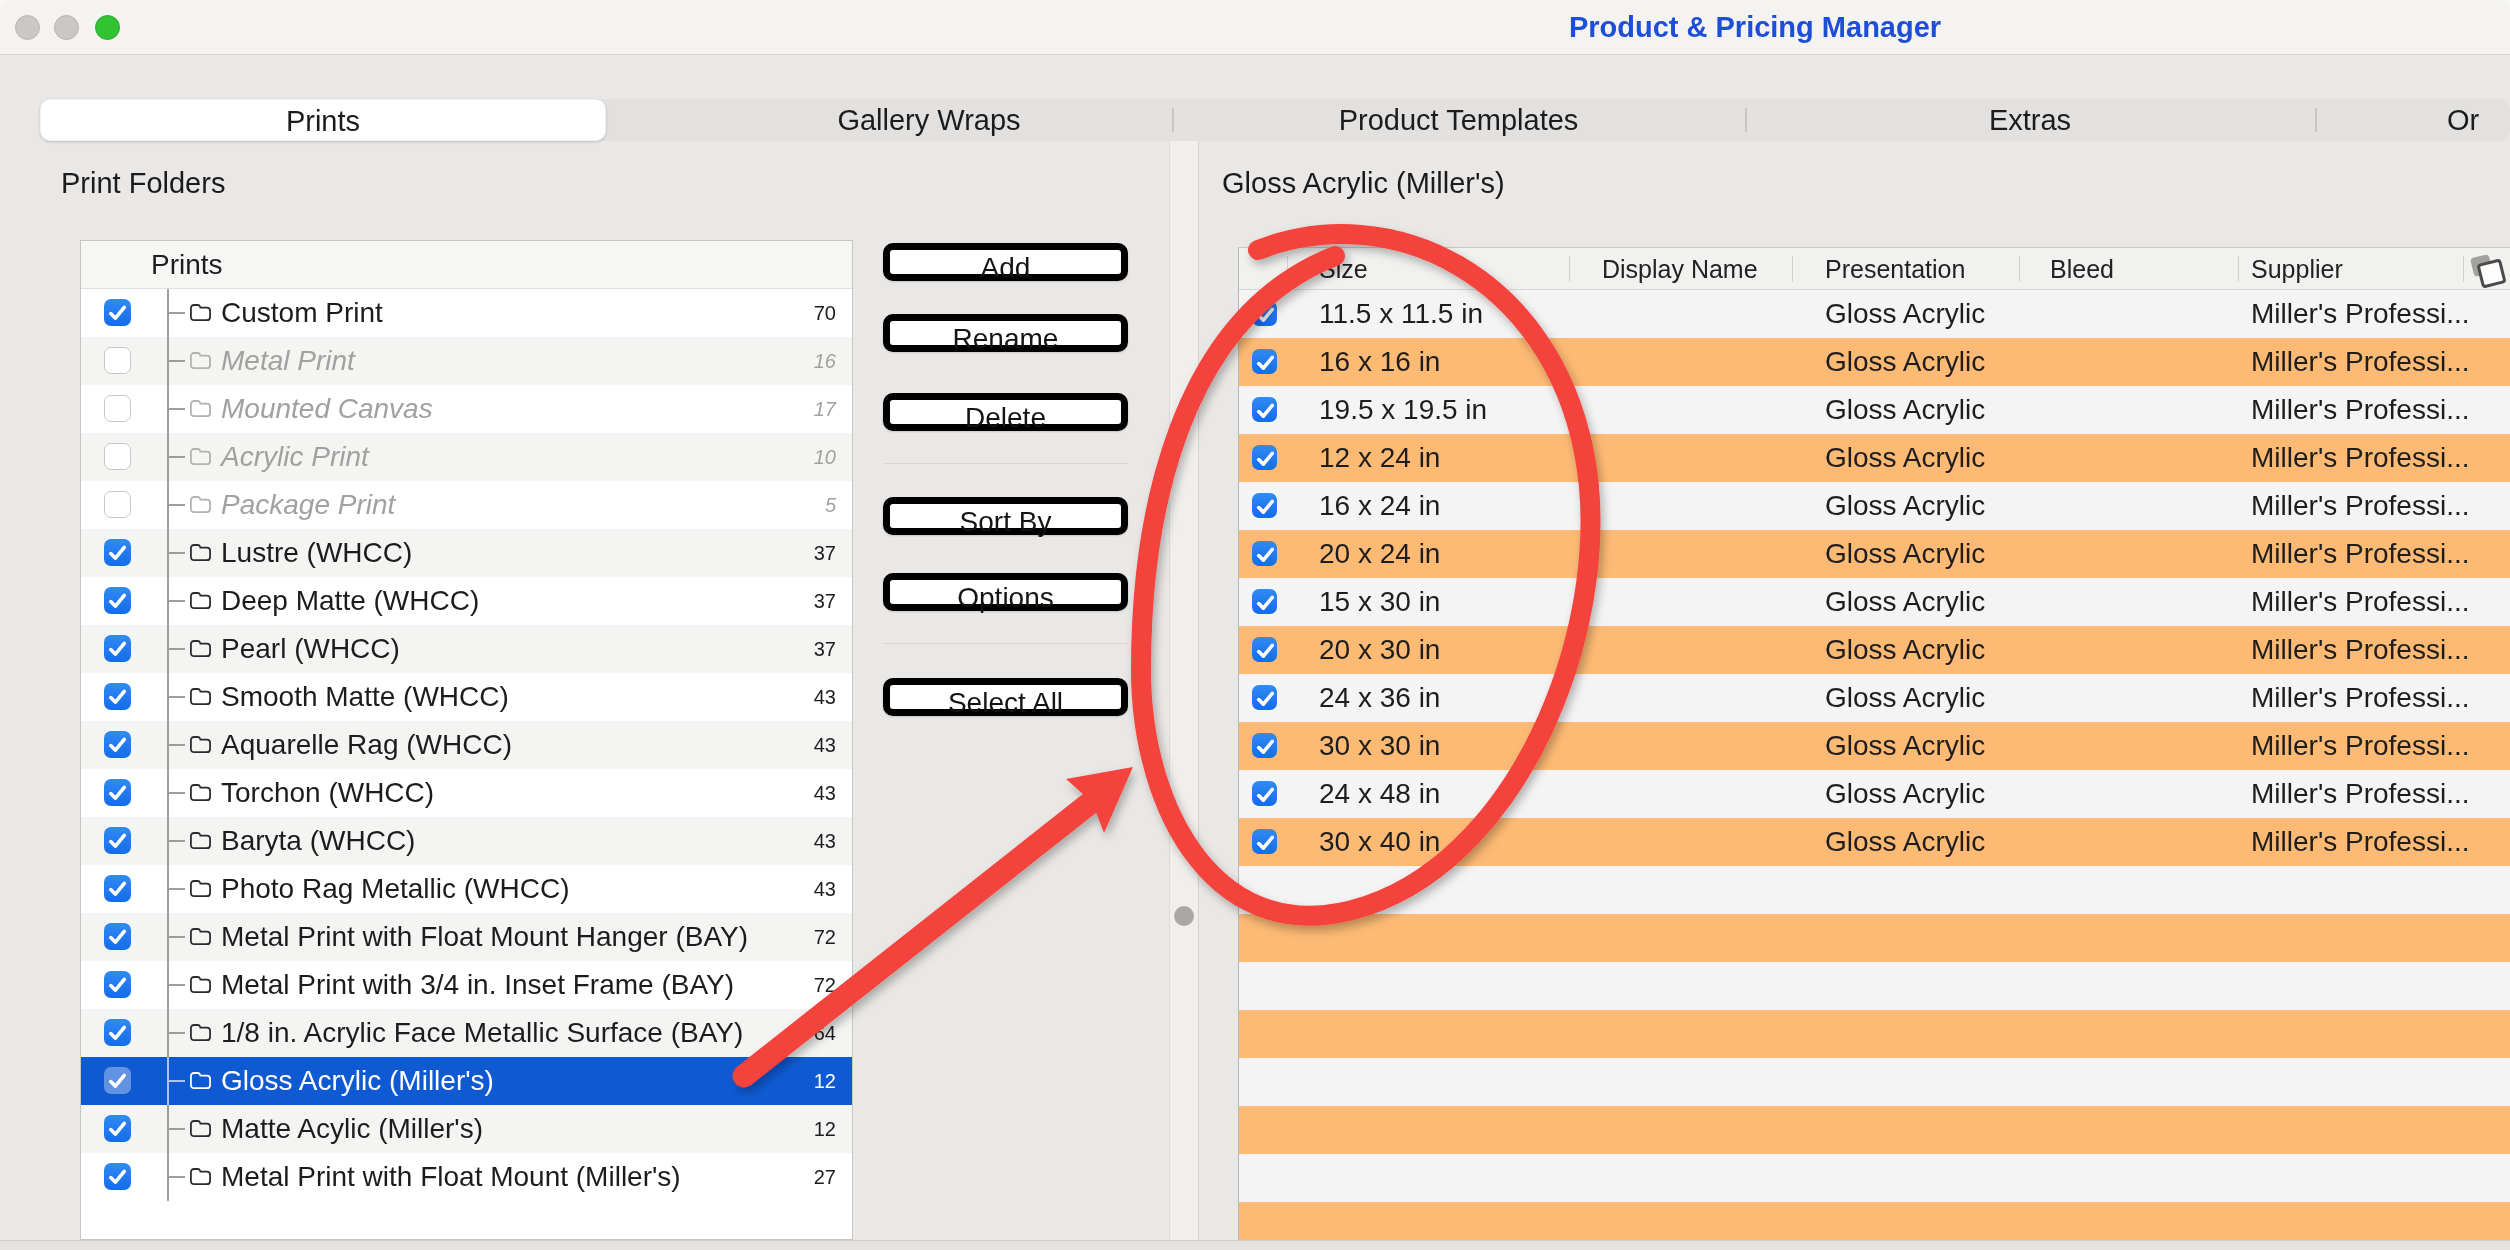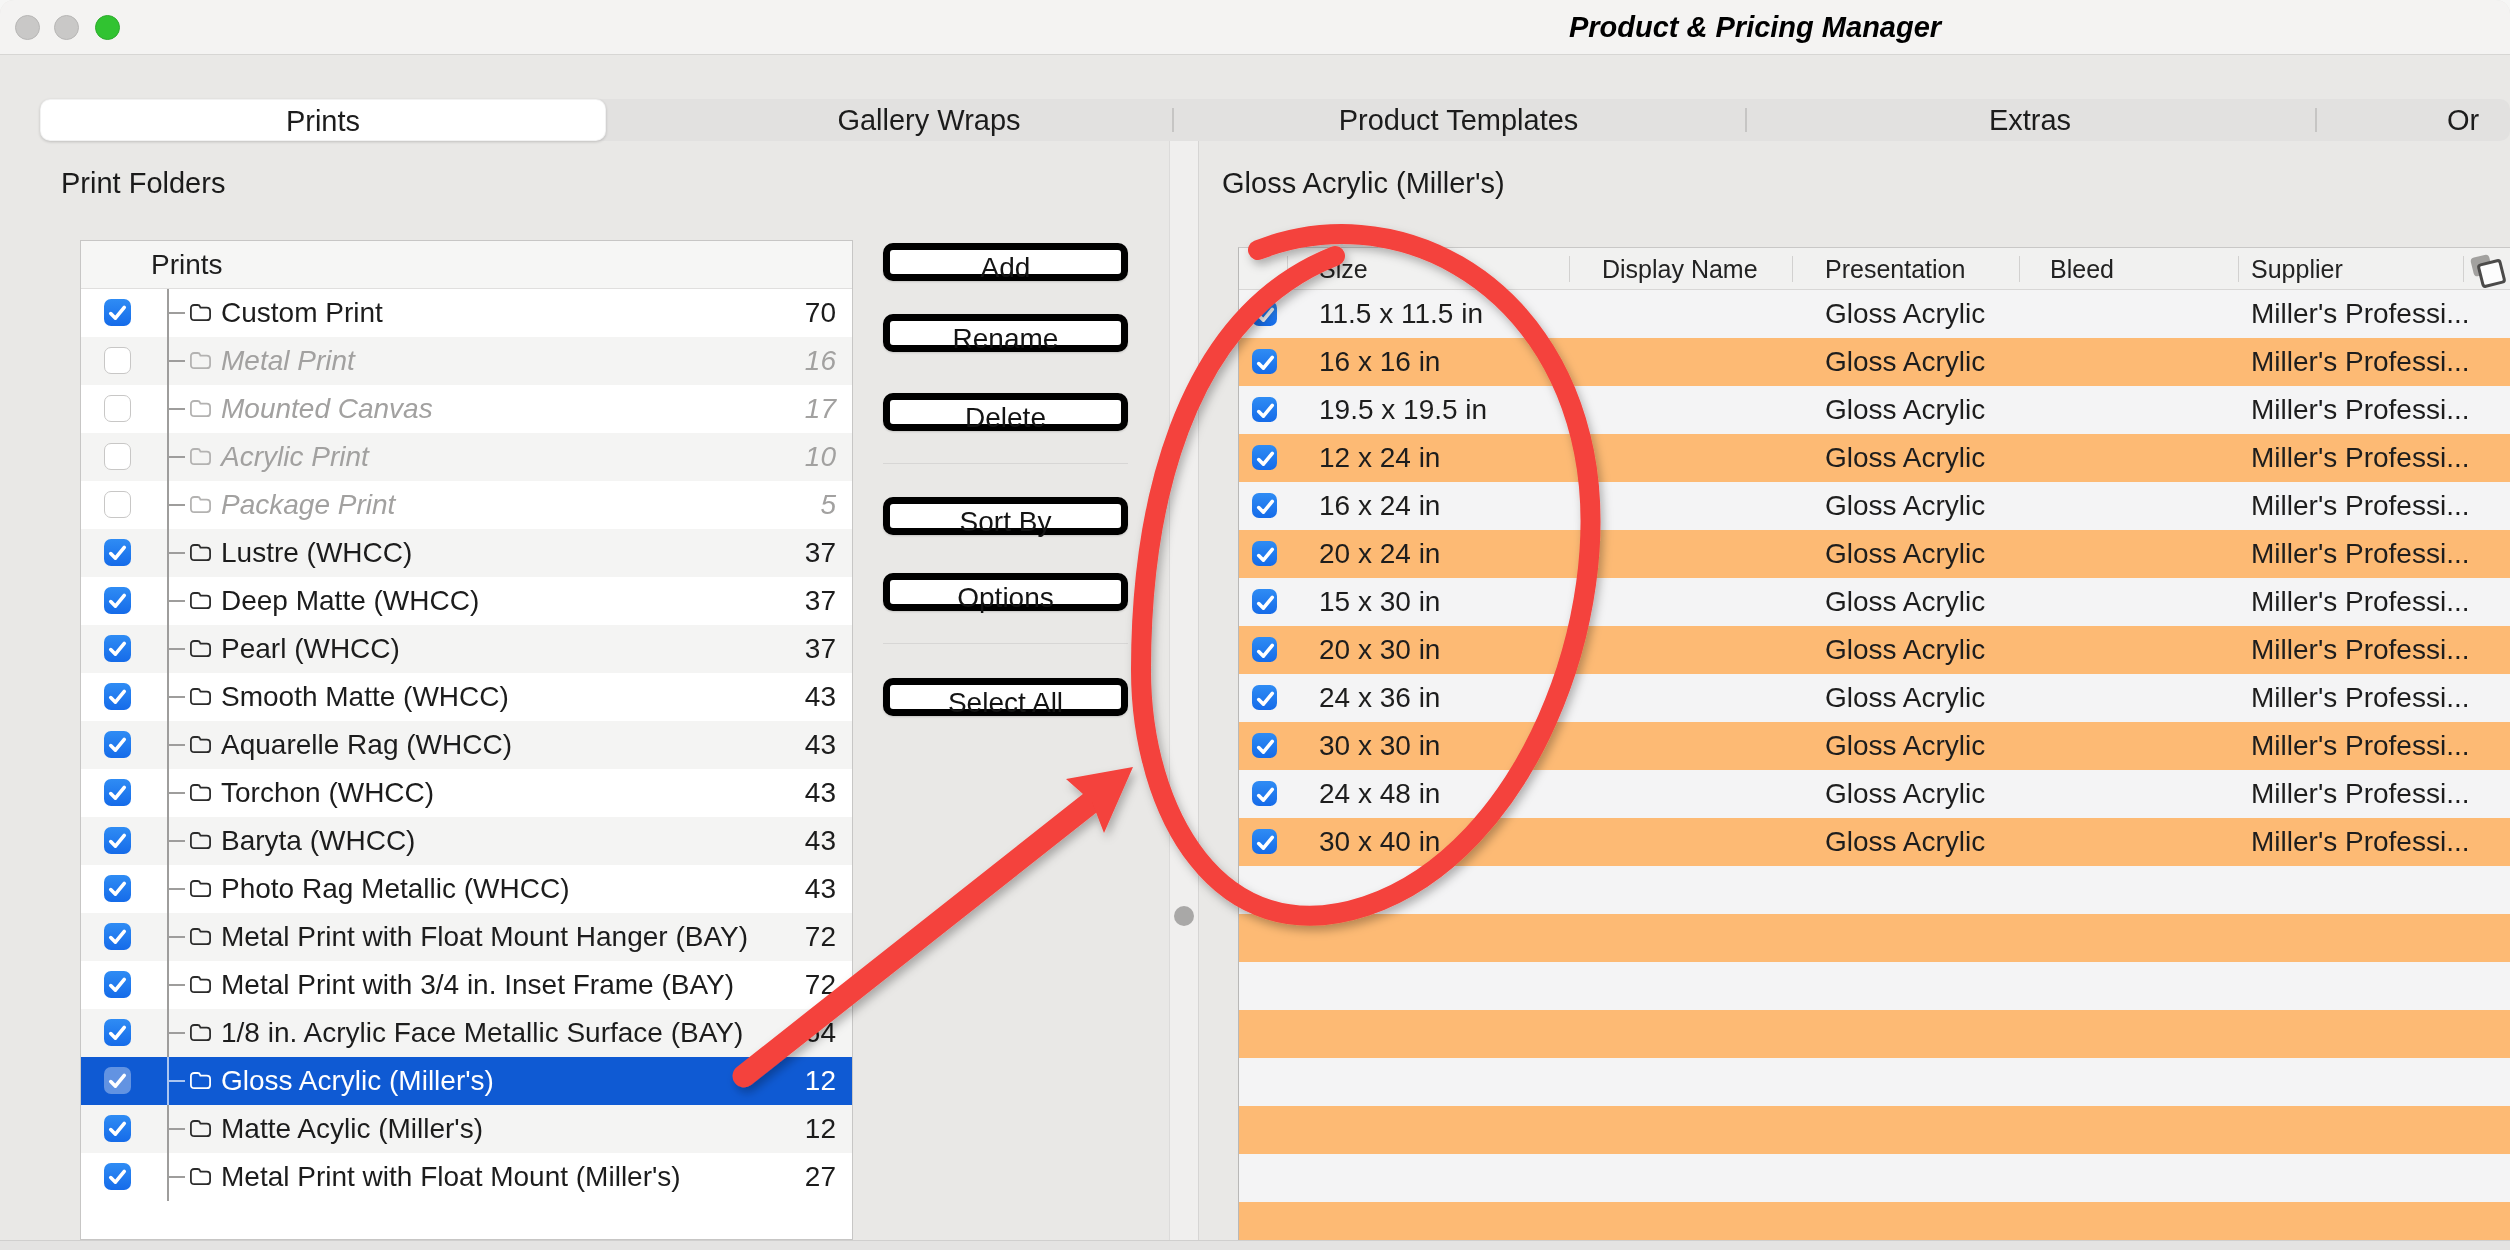--- a/index.html
+++ b/index.html
@@ -8,21 +8,21 @@
             border-radius:14px 14px 0 0; }
 
   
   .titlebar { position:absolute; left:0; top:0; width:100%; height:55px; background:#f4f3f2;
               border-bottom:1px solid #d7d6d4; border-radius:14px 14px 0 0; }
   .tl { position:absolute; top:15px; width:25px; height:25px; border-radius:50%; }
   .tl.b1 { left:15px;  background:#c9c8c7; border:1px solid #b7b6b5; }
   .tl.b2 { left:54px;  background:#c9c8c7; border:1px solid #b7b6b5; }
   .tl.b3 { left:95px;  background:#31c331; border:1px solid #2dab2d; }
   .win-title { position:absolute; top:0; left:1755px; transform:translateX(-50%);
-               line-height:55px; font-size:29px; font-weight:bold; color:#000000; white-space:nowrap;font-style:italic; }
+               line-height:55px; font-size:29px; font-weight:bold; color:#1d4ed8; white-space:nowrap; }
 
   
   .tabbar { position:absolute; left:40px; top:99px; width:2470px; height:42px;
             background:#e2e1e0; border-radius:10px; }
   .seg { position:absolute; top:0; height:42px; line-height:42px; text-align:center;
          font-size:29px; color:#1c1c1c; white-space:nowrap; }
   .seg.sel { background:#ffffff; border-radius:10px; box-shadow:0 1px 3px rgba(0,0,0,.18);
              border:1px solid rgba(0,0,0,.05); }
   .seg-sep { position:absolute; top:9px; width:2px; height:24px; background:#c6c5c4; }
   .seg-or { position:absolute; left:2407px; top:0; line-height:42px; font-size:29px; color:#1c1c1c; }
@@ -44,21 +44,21 @@
   .frow.sel .vline, .frow.sel .tick { background:rgba(255,255,255,.65); }
   .cb { position:absolute; left:23px; top:10px; width:27px; height:27px; border-radius:7px; }
   .cb.on { background:linear-gradient(#2f8cf4,#156be9); }
   .cb.off { background:#fff; border:1.5px solid #c8c7c6; }
   .frow.sel .cb.on { background:rgba(255,255,255,.35); }
   .cb svg { position:absolute; left:1px; top:1px; }
   .fold { position:absolute; left:107px; top:13px; width:25px; height:21px; color:#2b2b2b; }
   .frow.dis .fold { color:#b3b2b1; }
   .frow.sel .fold { color:#ffffff; }
   .flabel { position:absolute; left:140px; top:0; line-height:48px; font-size:28px; color:#1c1c1c; white-space:nowrap; }
-  .fcount { position:absolute; right:16px; top:0; line-height:48px; font-size:28px; color:#1c1c1c;margin-left:38px; }
+  .fcount { position:absolute; right:16px; top:0; line-height:48px; font-size:20px; color:#1c1c1c;margin-left:38px; }
   .frow.dis .flabel, .frow.dis .fcount { color:#a2a1a0; font-style:italic; }
   .frow.sel .flabel, .frow.sel .fcount { color:#ffffff; }
 
   
   .abtn { position:absolute; left:883px; width:245px; height:38px; background:#fff;
           border:7px solid #000000; border-radius:10px; box-shadow:0 1px 2px rgba(0,0,0,.15);
           font-size:28px; color:#141414; text-align:center; line-height:36px; }
   .bdiv { position:absolute; left:883px; width:245px; height:1px; background:#d7d6d5; }
 
   

